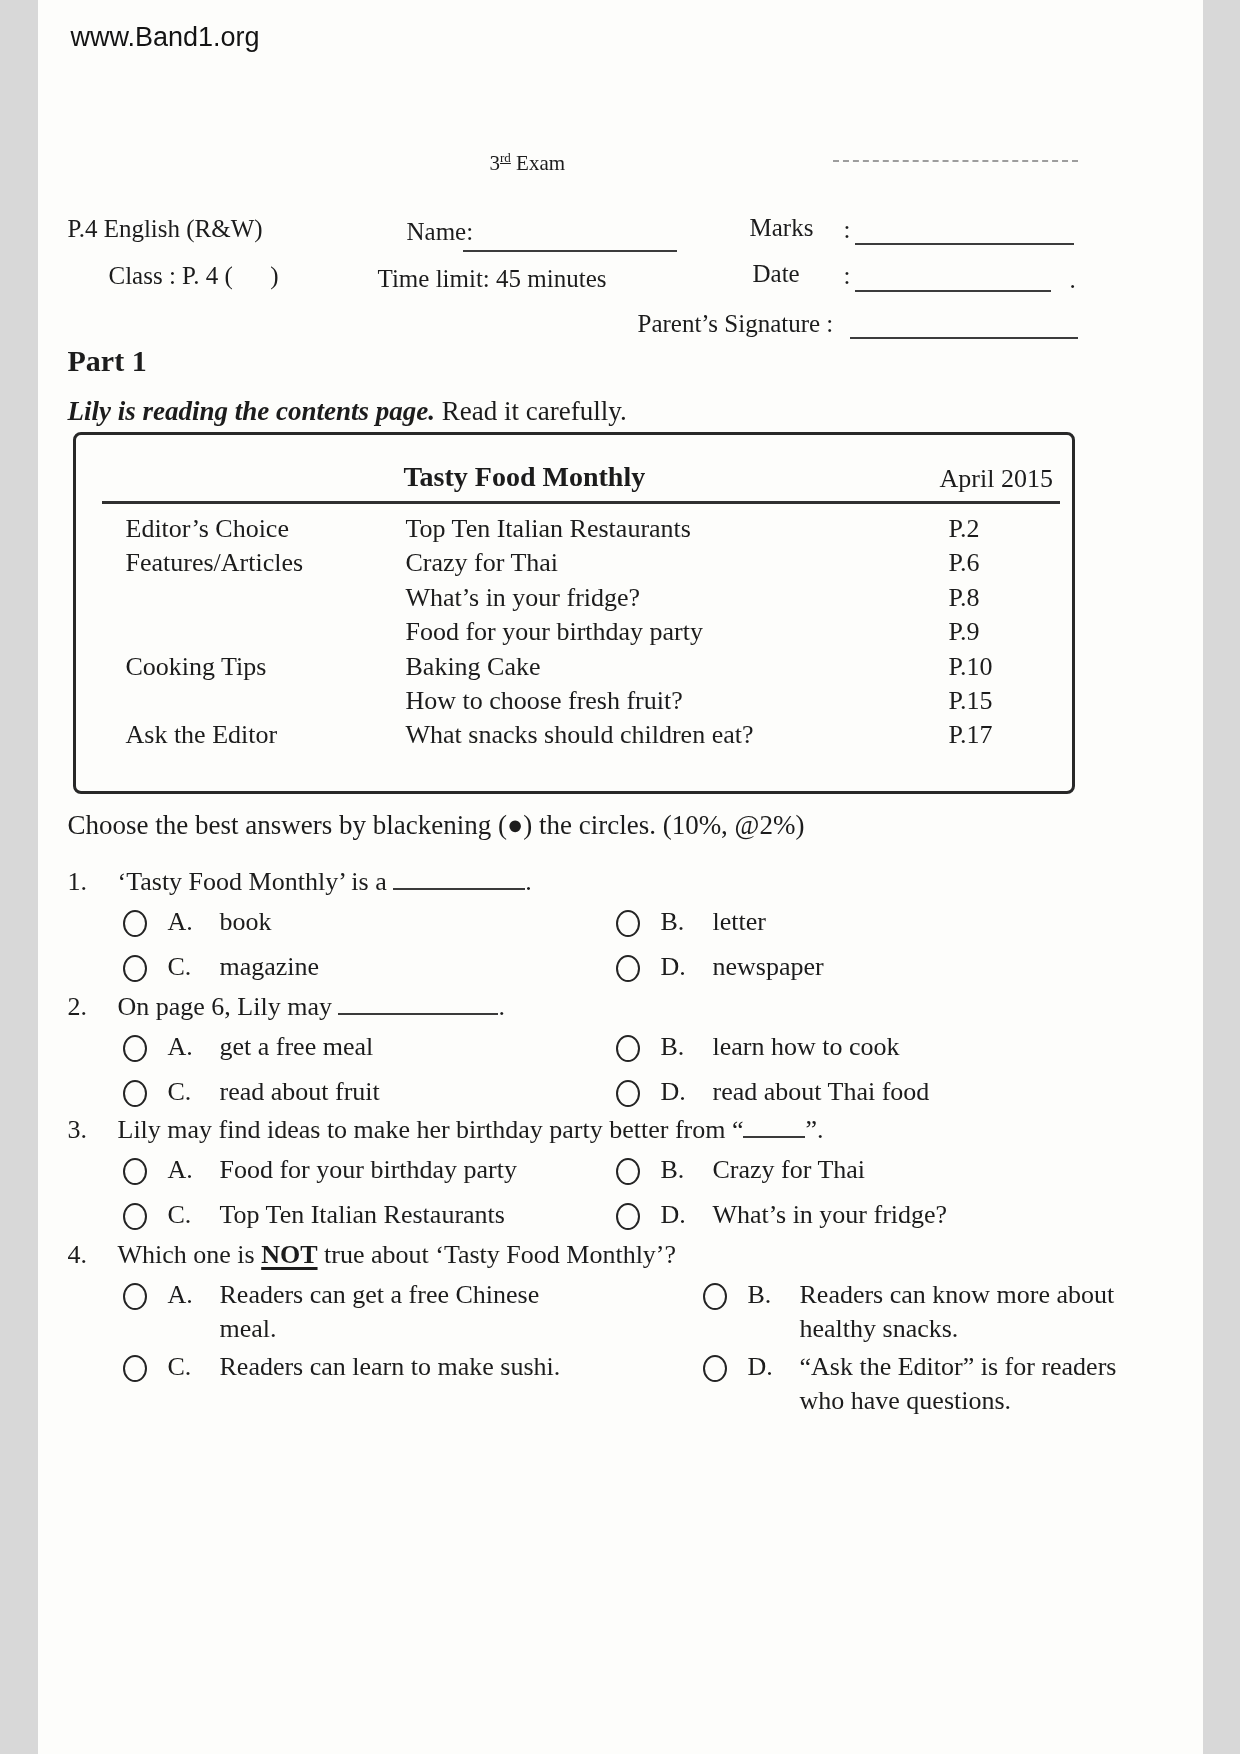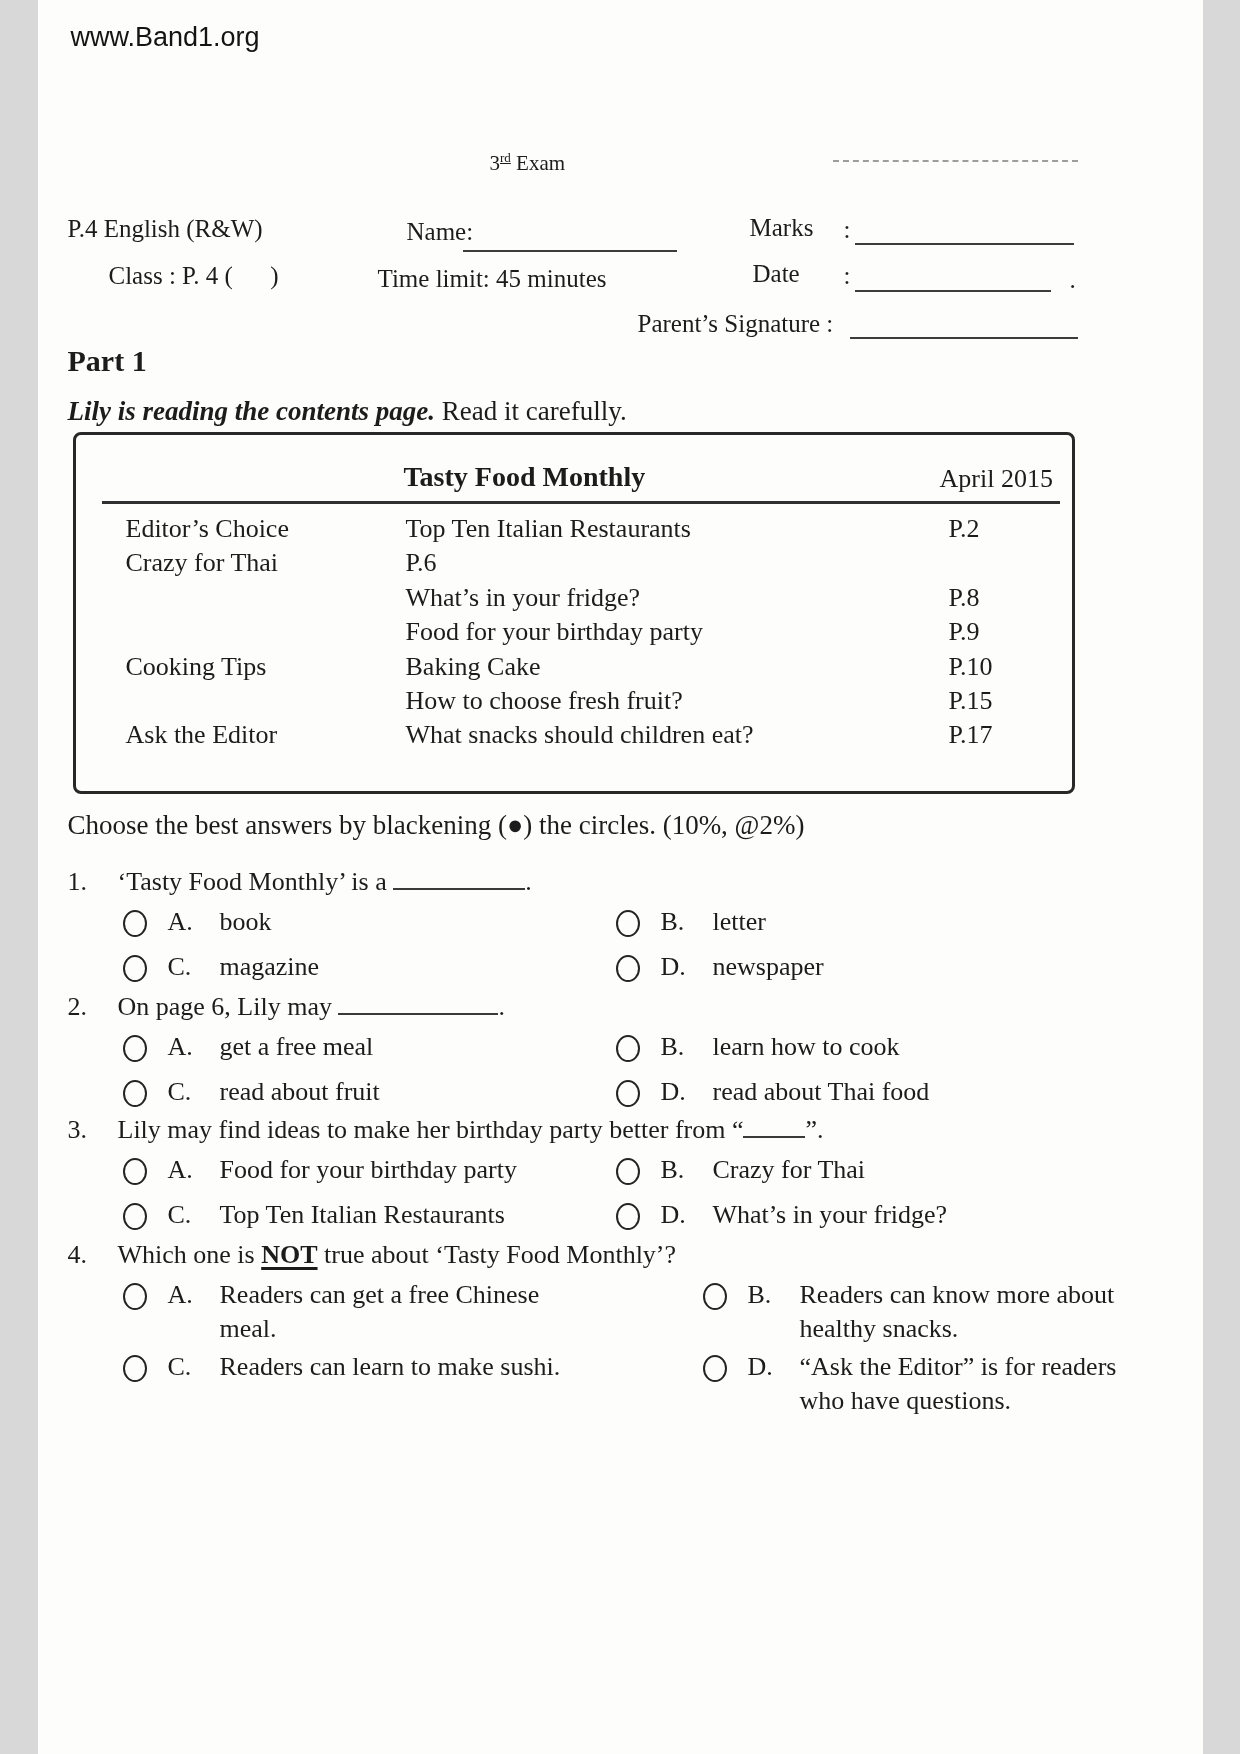--- a/index.html
+++ b/index.html
@@ -120,20 +120,21 @@
     <div class="cb-title">Tasty Food Monthly</div>
     <div class="cb-date">April 2015</div>
     <div class="cb-divider"></div>
     <div class="cb-table">
       <div class="cb-row">
         <span>Editor’s Choice</span>
         <span>Top Ten Italian Restaurants</span>
         <span>P.2</span>
       </div>
       <div class="cb-row">
+        <span>Features/Articles</span>
         <span>Crazy for Thai</span>
         <span>P.6</span>
       </div>
       <div class="cb-row">
         <span></span>
         <span>What’s in your fridge?</span>
         <span>P.8</span>
       </div>
       <div class="cb-row">
         <span></span>

